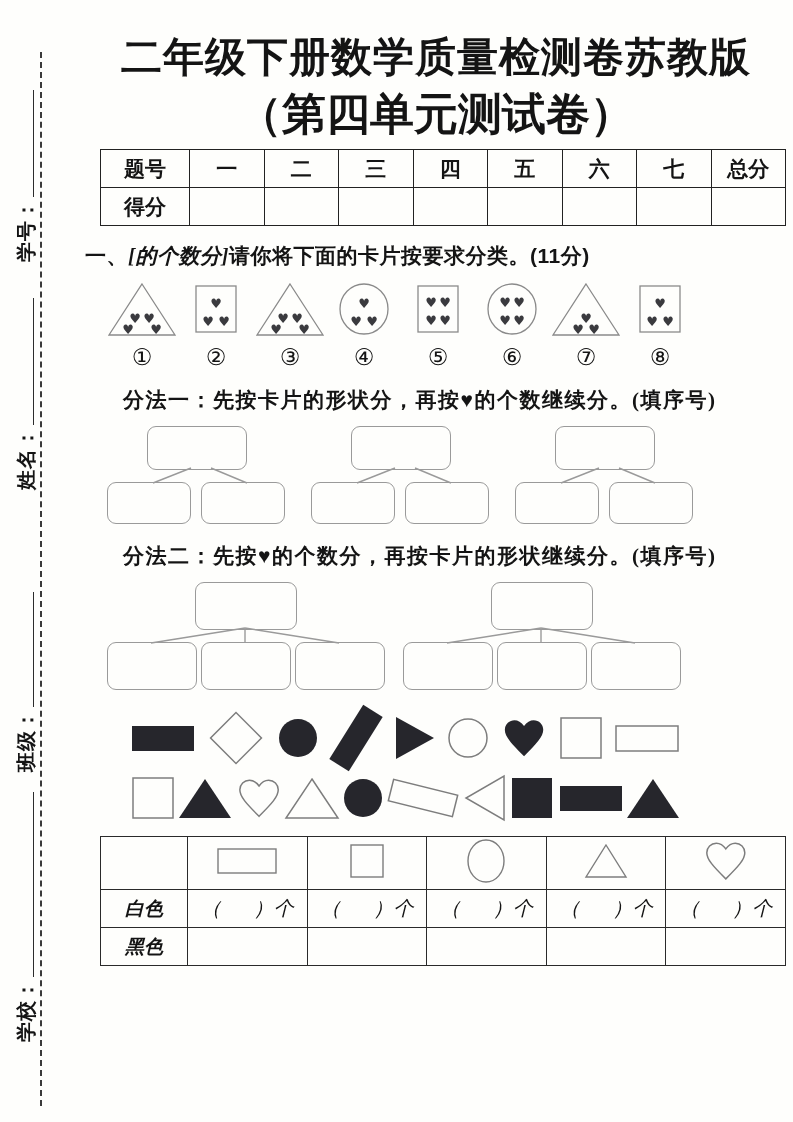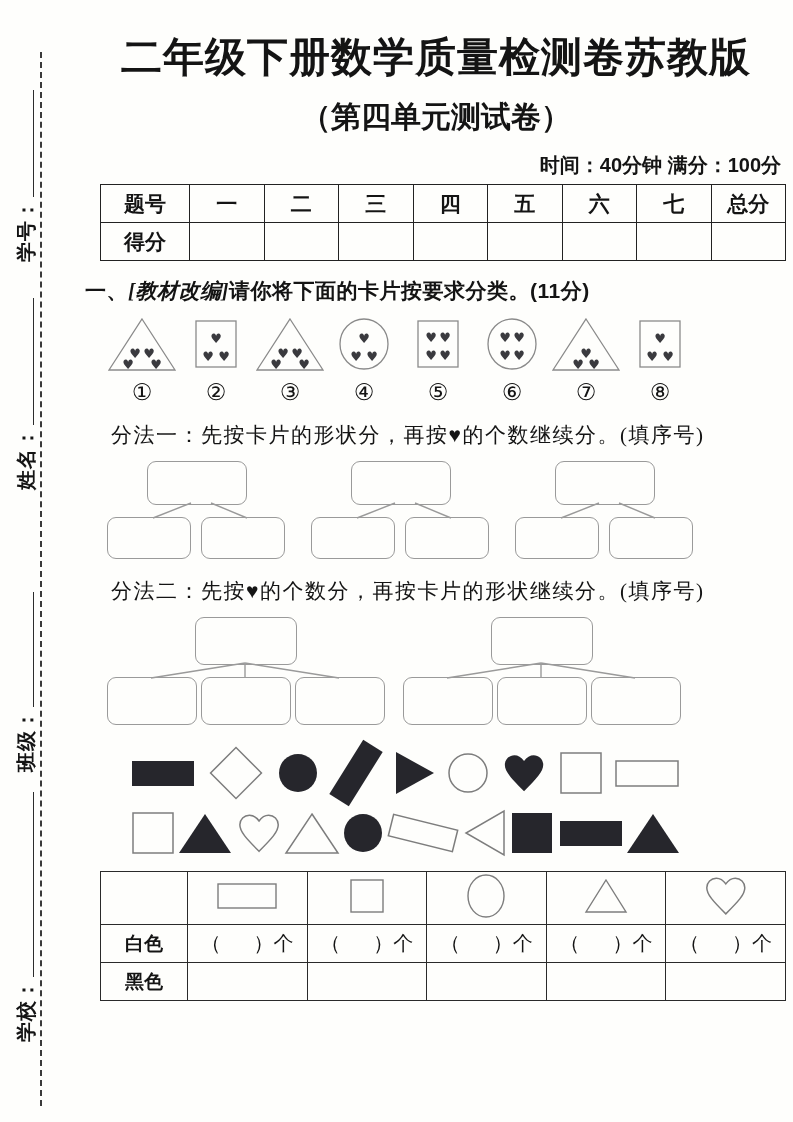--- a/index.html
+++ b/index.html
@@ -8,38 +8,38 @@
   
   .seal-dash{position:absolute;left:40px;top:52px;height:1054px;width:0;border-left:2px dashed #3a3a3a;}
   .side-item{position:absolute;left:12px;height:28px;display:flex;align-items:center;
              transform-origin:0 0;transform:rotate(-90deg);font-size:20px;letter-spacing:1px;white-space:nowrap;}
   .side-label{font-weight:600;}
   .side-line{flex:1;height:14px;border-bottom:1.6px solid #2c2c2c;margin-left:2px;}
   
   .main{position:absolute;left:85px;top:0;width:702px;}
   .title{margin-top:30px;text-align:center;font-family:Liberation Serif, serif;
          font-weight:900;font-size:41px;letter-spacing:1px;}
-  .subtitle{margin-top:12px;text-align:center;font-family:Liberation Serif, serif;
-            font-weight:800;font-size:30px;}
+  .subtitle{text-align:center;font-family:Liberation Serif, serif;
+            font-weight:800;font-size:44px;}
   .meta{margin-top:14px;text-align:right;padding-right:6px;
         font-family:"Liberation Sans","DejaVu Sans",sans-serif;font-weight:700;font-size:20px;}
   
   table.score{border-collapse:collapse;table-layout:fixed;width:686px;margin:5px 0 16px 15px;}
   table.score td{border:1.6px solid #222;height:37px;text-align:center;font-size:21px;font-weight:600;padding:0;}
   table.score td.first{width:88px;}
   
   .q-head{margin:16px 0 0 0;font-family:"Liberation Sans","DejaVu Sans",sans-serif;
           font-weight:800;font-size:21px;letter-spacing:0.5px;}
   .q-head .tag{font-family:"Liberation Serif","DejaVu Serif",serif;font-weight:700;font-style:italic;}
   
   .cards{display:flex;justify-content:space-between;width:590px;margin:10px 0 0 20px;}
   .card{text-align:center;}
   .card-num{font-size:23px;margin-top:2px;font-family:"DejaVu Sans",sans-serif;}
   
-  .kai{margin:16px 0 0 26px;font-size:21px;font-weight:400;letter-spacing:1.5px;}
+  .kai{margin:16px 0 0 38px;font-size:21px;font-weight:700;letter-spacing:1.5px;}
   .disc{line-height:2.15;margin-left:24px;}
   
   .tree-row{display:flex;margin:12px 0 0 22px;}
   .treeA{position:relative;width:178px;height:100px;margin-right:26px;}
   .treeB{position:relative;width:276px;height:110px;margin-right:20px;}
   .abox{position:absolute;border:1.4px solid #9a9a9a;border-radius:9px;background:transparent;}
   .treeA .parent{left:40px;top:0;width:98px;height:42px;}
   .treeA .cl{left:0;top:56px;width:82px;height:40px;}
   .treeA .cr{right:0;top:56px;width:82px;height:40px;}
   .treeB .parent{left:88px;top:0;width:100px;height:46px;}
@@ -47,21 +47,21 @@
   .treeB .c2{left:94px;top:60px;width:88px;height:46px;}
   .treeB .c3{left:188px;top:60px;width:88px;height:46px;}
   .conn{position:absolute;left:0;top:0;}
   .conn line{stroke:#9a9a9a;stroke-width:1.4;}
   
   .scatter{width:552px;margin:8px 0 0 44px;}
   .sc-row{display:flex;justify-content:space-between;align-items:center;}
   .sc-row.r2{margin-top:-4px;}
   
   table.count{border-collapse:collapse;table-layout:fixed;width:686px;margin:12px 0 0 15px;}
-  table.count td{border:1.6px solid #2a2a2a;padding:0;text-align:center;}
+  table.count td{border:1.6px solid #2a2a2a;padding:0;text-align:center;font-style:italic;}
   table.count td.lab{width:86px;font-size:19px;font-weight:600;height:37px;}
   table.count tr.hdr td{height:52px;}
   .blank{display:flex;justify-content:space-between;padding:0 13px;font-size:20px;height:37px;align-items:center;}
 </style>
 </head>
 <body>
 
 <div class="page">
 
   <div class="seal-dash"></div>
@@ -79,21 +79,20 @@
     <span class="side-line"></span>
   </div>
   <div class="side-item" style="top:1042px;width:250px">
     <span class="side-label">学校：</span>
     <span class="side-line"></span>
   </div>
 
   <div class="main">
     <div class="title">二年级下册数学质量检测卷苏教版</div>
     <div class="subtitle">（第四单元测试卷）</div>
-    <div class="meta">时间：40分钟  满分：100分</div>
 
     <table class="score">
       <tbody>
           <tr>
         <td class="first">题号</td>
         <td>一</td>
         <td>二</td>
         <td>三</td>
         <td>四</td>
         <td>五</td>
@@ -109,21 +108,21 @@
         <td></td>
         <td></td>
         <td></td>
         <td></td>
         <td></td>
       </tr>
     </tbody>
       </table>
 
     <div class="q-head">
-      <span>一、</span><span class="tag">[教材改编]</span><span>请你将下面的卡片按要求分类。(11分)</span>
+      <span>一、</span><span class="tag">[的个数分]</span><span>请你将下面的卡片按要求分类。(11分)</span>
     </div>
 
     <div class="cards">
         <div class="card"><svg width="74" height="58" viewBox="0 0 74 58">
             <polygon points="37,4 70,55 4,55" fill="none" stroke="#8a8a8a" stroke-width="1.3"></polygon>
             <text x="30" y="43" text-anchor="middle" font-size="13" fill="#3a3a3e" font-family="DejaVu Sans, sans-serif">♥</text>
             <text x="44" y="43" text-anchor="middle" font-size="13" fill="#3a3a3e" font-family="DejaVu Sans, sans-serif">♥</text>
             <text x="23" y="54" text-anchor="middle" font-size="13" fill="#3a3a3e" font-family="DejaVu Sans, sans-serif">♥</text>
             <text x="51" y="54" text-anchor="middle" font-size="13" fill="#3a3a3e" font-family="DejaVu Sans, sans-serif">♥</text>
           </svg><div class="card-num">①</div></div>

